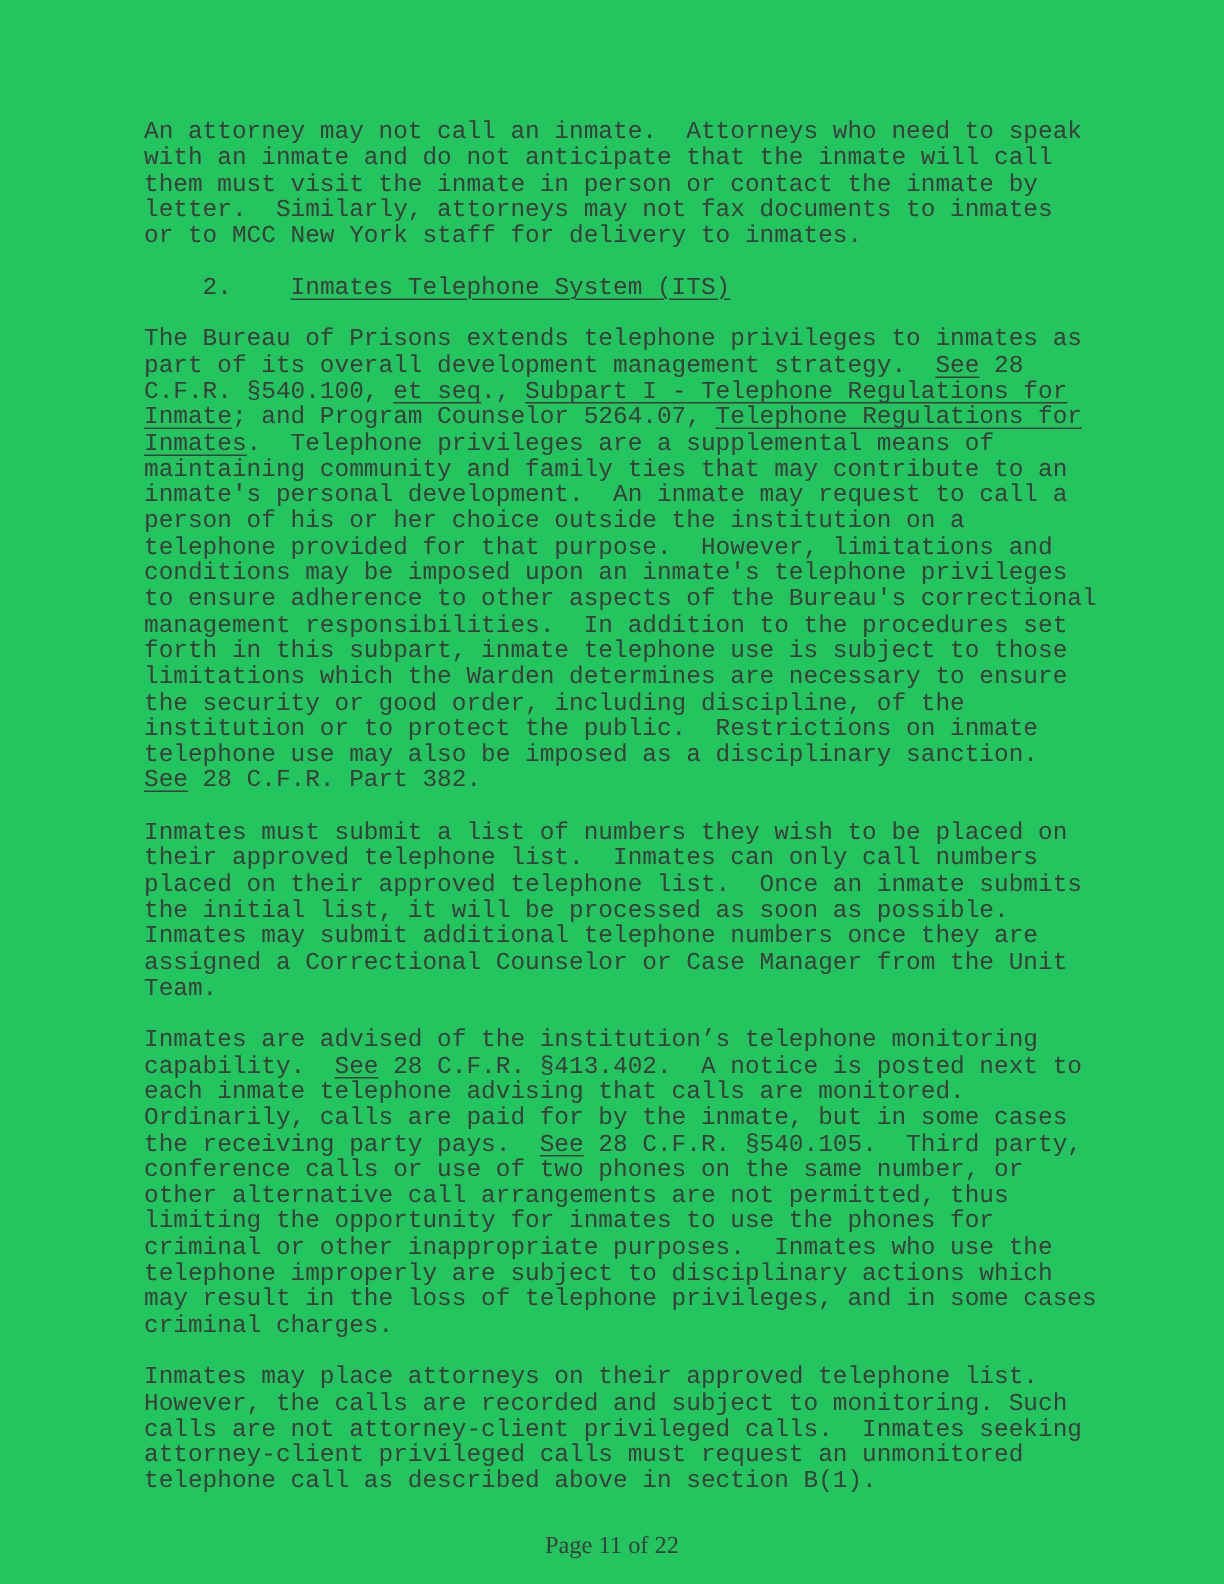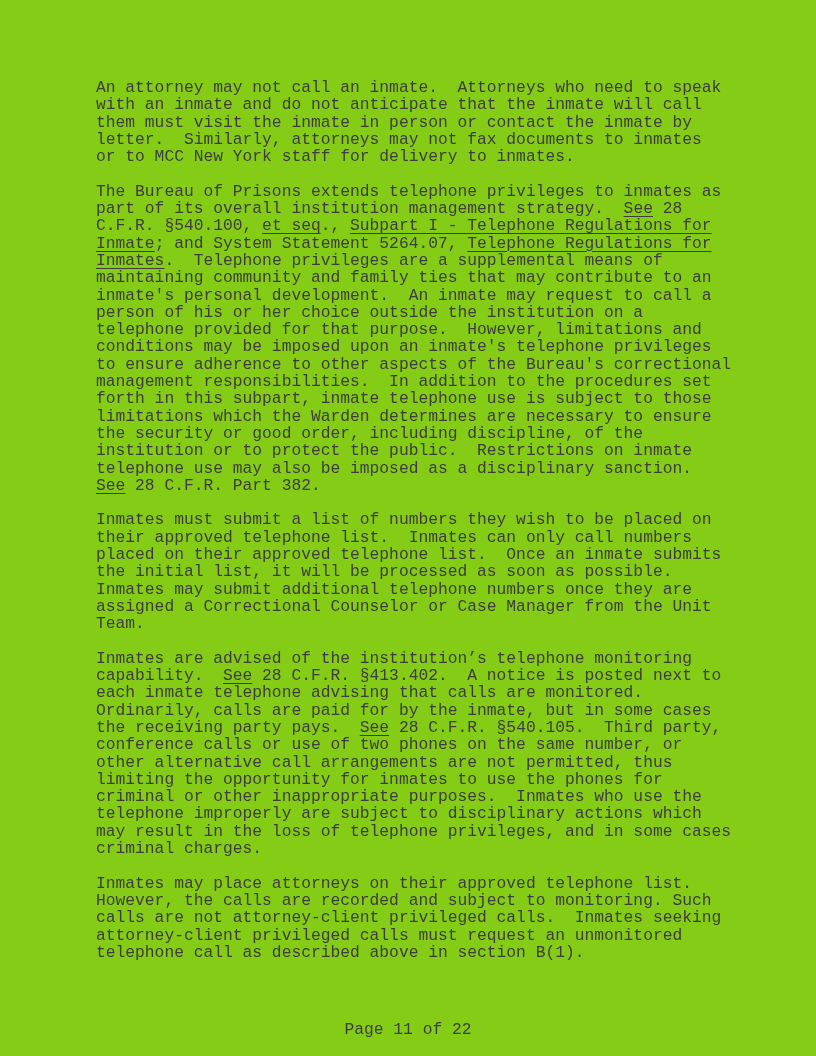--- a/index.html
+++ b/index.html
@@ -36,37 +36,37 @@
     text-decoration: underline;
     text-decoration-thickness: 1px;
     text-underline-offset: 3px;
   }
   .footer {
     position: absolute;
     top: 1021px;
     left: 0;
     width: 816px;
     text-align: center;
-    font-family: Liberation Mono, monospace;
+    font-family: Liberation Serif, serif;
     font-size: 16.3px;
     line-height: 17.3px;
   }
 </style>
 </head>
 <body>
 
-<div class="page" style="background: #84cc16;">
+<div class="page" style="background: #22c55e;">
   <div class="content" style="color: rgb(61, 61, 61);"><div class="block"><span>An attorney may not call an inmate.  Attorneys who need to speak
 with an inmate and do not anticipate that the inmate will call
 them must visit the inmate in person or contact the inmate by
 letter.  Similarly, attorneys may not fax documents to inmates
-or to MCC New York staff for delivery to inmates.</span></div><div class="block"><span>The Bureau of Prisons extends telephone privileges to inmates as
-part of its overall institution management strategy.  </span><span class="u">See</span><span> 28
+or to MCC New York staff for delivery to inmates.</span></div><div class="block"><span>    2.    </span><span class="u">Inmates Telephone System (ITS)</span></div><div class="block"><span>The Bureau of Prisons extends telephone privileges to inmates as
+part of its overall development management strategy.  </span><span class="u">See</span><span> 28
 C.F.R. §540.100, </span><span class="u">et seq</span><span>., </span><span class="u">Subpart I - Telephone Regulations for
-Inmate</span><span>; and System Statement 5264.07, </span><span class="u">Telephone Regulations for
+Inmate</span><span>; and Program Counselor 5264.07, </span><span class="u">Telephone Regulations for
 Inmates</span><span>.  Telephone privileges are a supplemental means of
 maintaining community and family ties that may contribute to an
 inmate's personal development.  An inmate may request to call a
 person of his or her choice outside the institution on a
 telephone provided for that purpose.  However, limitations and
 conditions may be imposed upon an inmate's telephone privileges
 to ensure adherence to other aspects of the Bureau's correctional
 management responsibilities.  In addition to the procedures set
 forth in this subpart, inmate telephone use is subject to those
 limitations which the Warden determines are necessary to ensure

